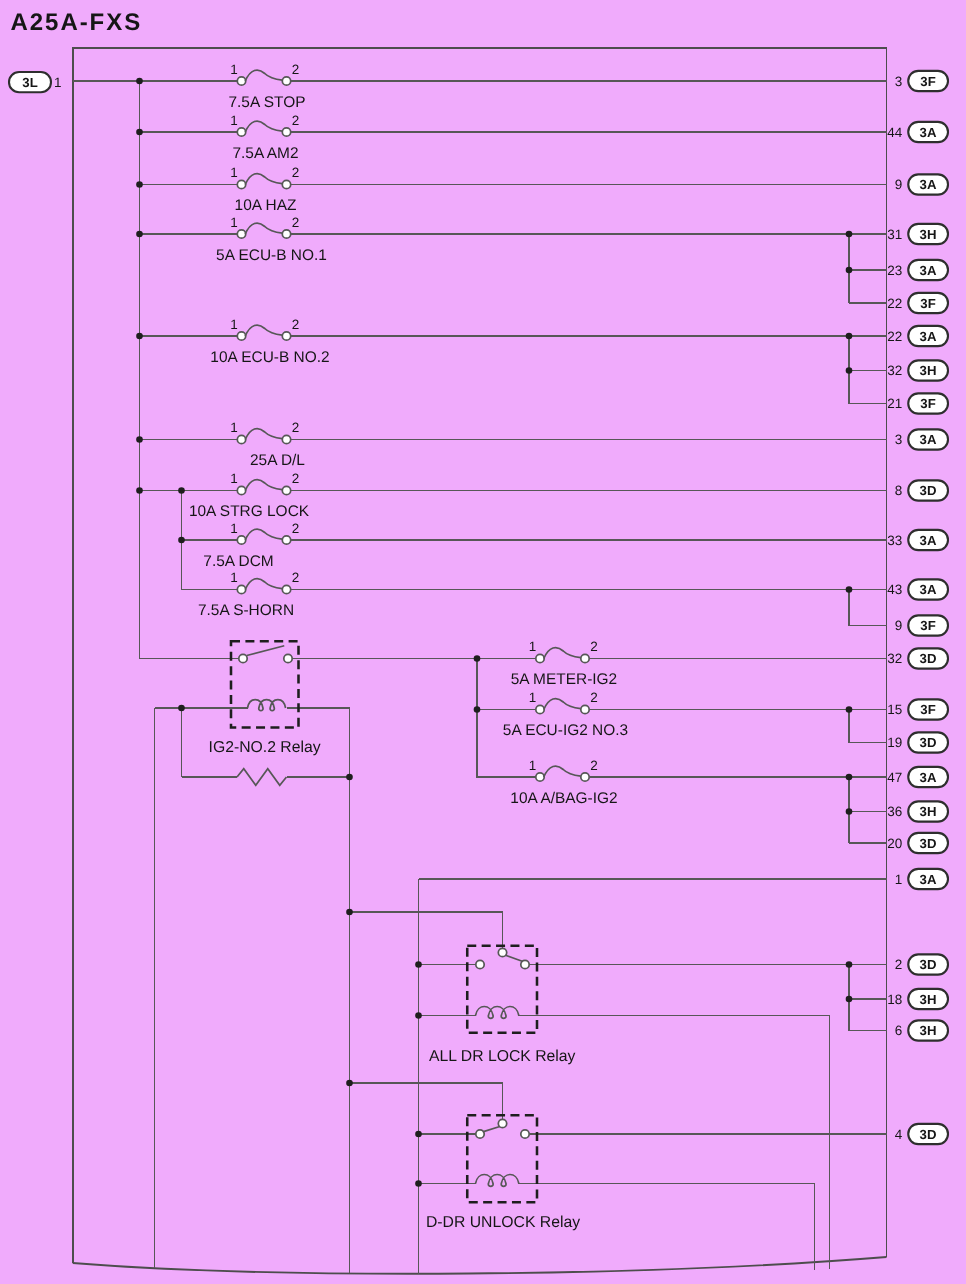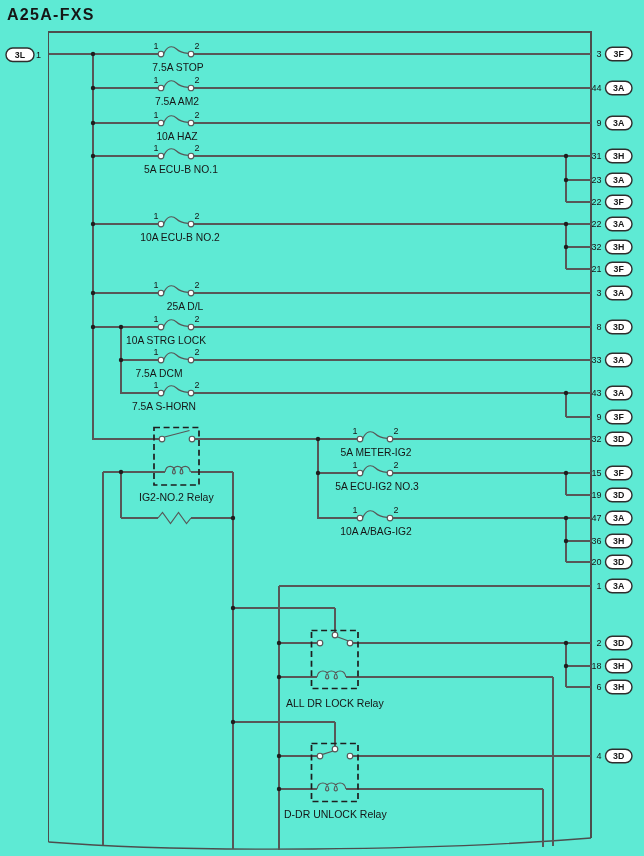--- a/index.html
+++ b/index.html
@@ -1,16 +1,16 @@
 <!DOCTYPE html>
 <html><head>
 <meta charset="utf-8">
 <style>
   html,body{margin:0;padding:0;background:#ffffff;}
-  .stage{position:relative;width:644px;height:856px;background:#5eead4;overflow:hidden;}
+  .stage{position:relative;width:644px;height:856px;background:#f0abfc;overflow:hidden;}
   svg{position:absolute;left:0;top:0;}
   svg text{font-family:"Liberation Sans",sans-serif;fill:#161616;}
   .w{stroke:#575757;stroke-width:1.15;fill:none;shape-rendering:crispEdges;}
   .c{stroke:#575757;stroke-width:1.15;fill:none;}
   .box{stroke:#4d4d4d;stroke-width:1.3;fill:none;shape-rendering:crispEdges;}
   .curve{stroke:#4d4d4d;stroke-width:1.3;fill:none;}
   .fc{stroke:#575757;stroke-width:1.15;fill:#ffffff;}
   .dash{stroke:#1e1e1e;stroke-width:1.7;fill:none;stroke-dasharray:6 3.6;}
   .dot{fill:#1e1e1e;}
   .oval{stroke:#2e2e2e;stroke-width:1.4;fill:#ffffff;}

